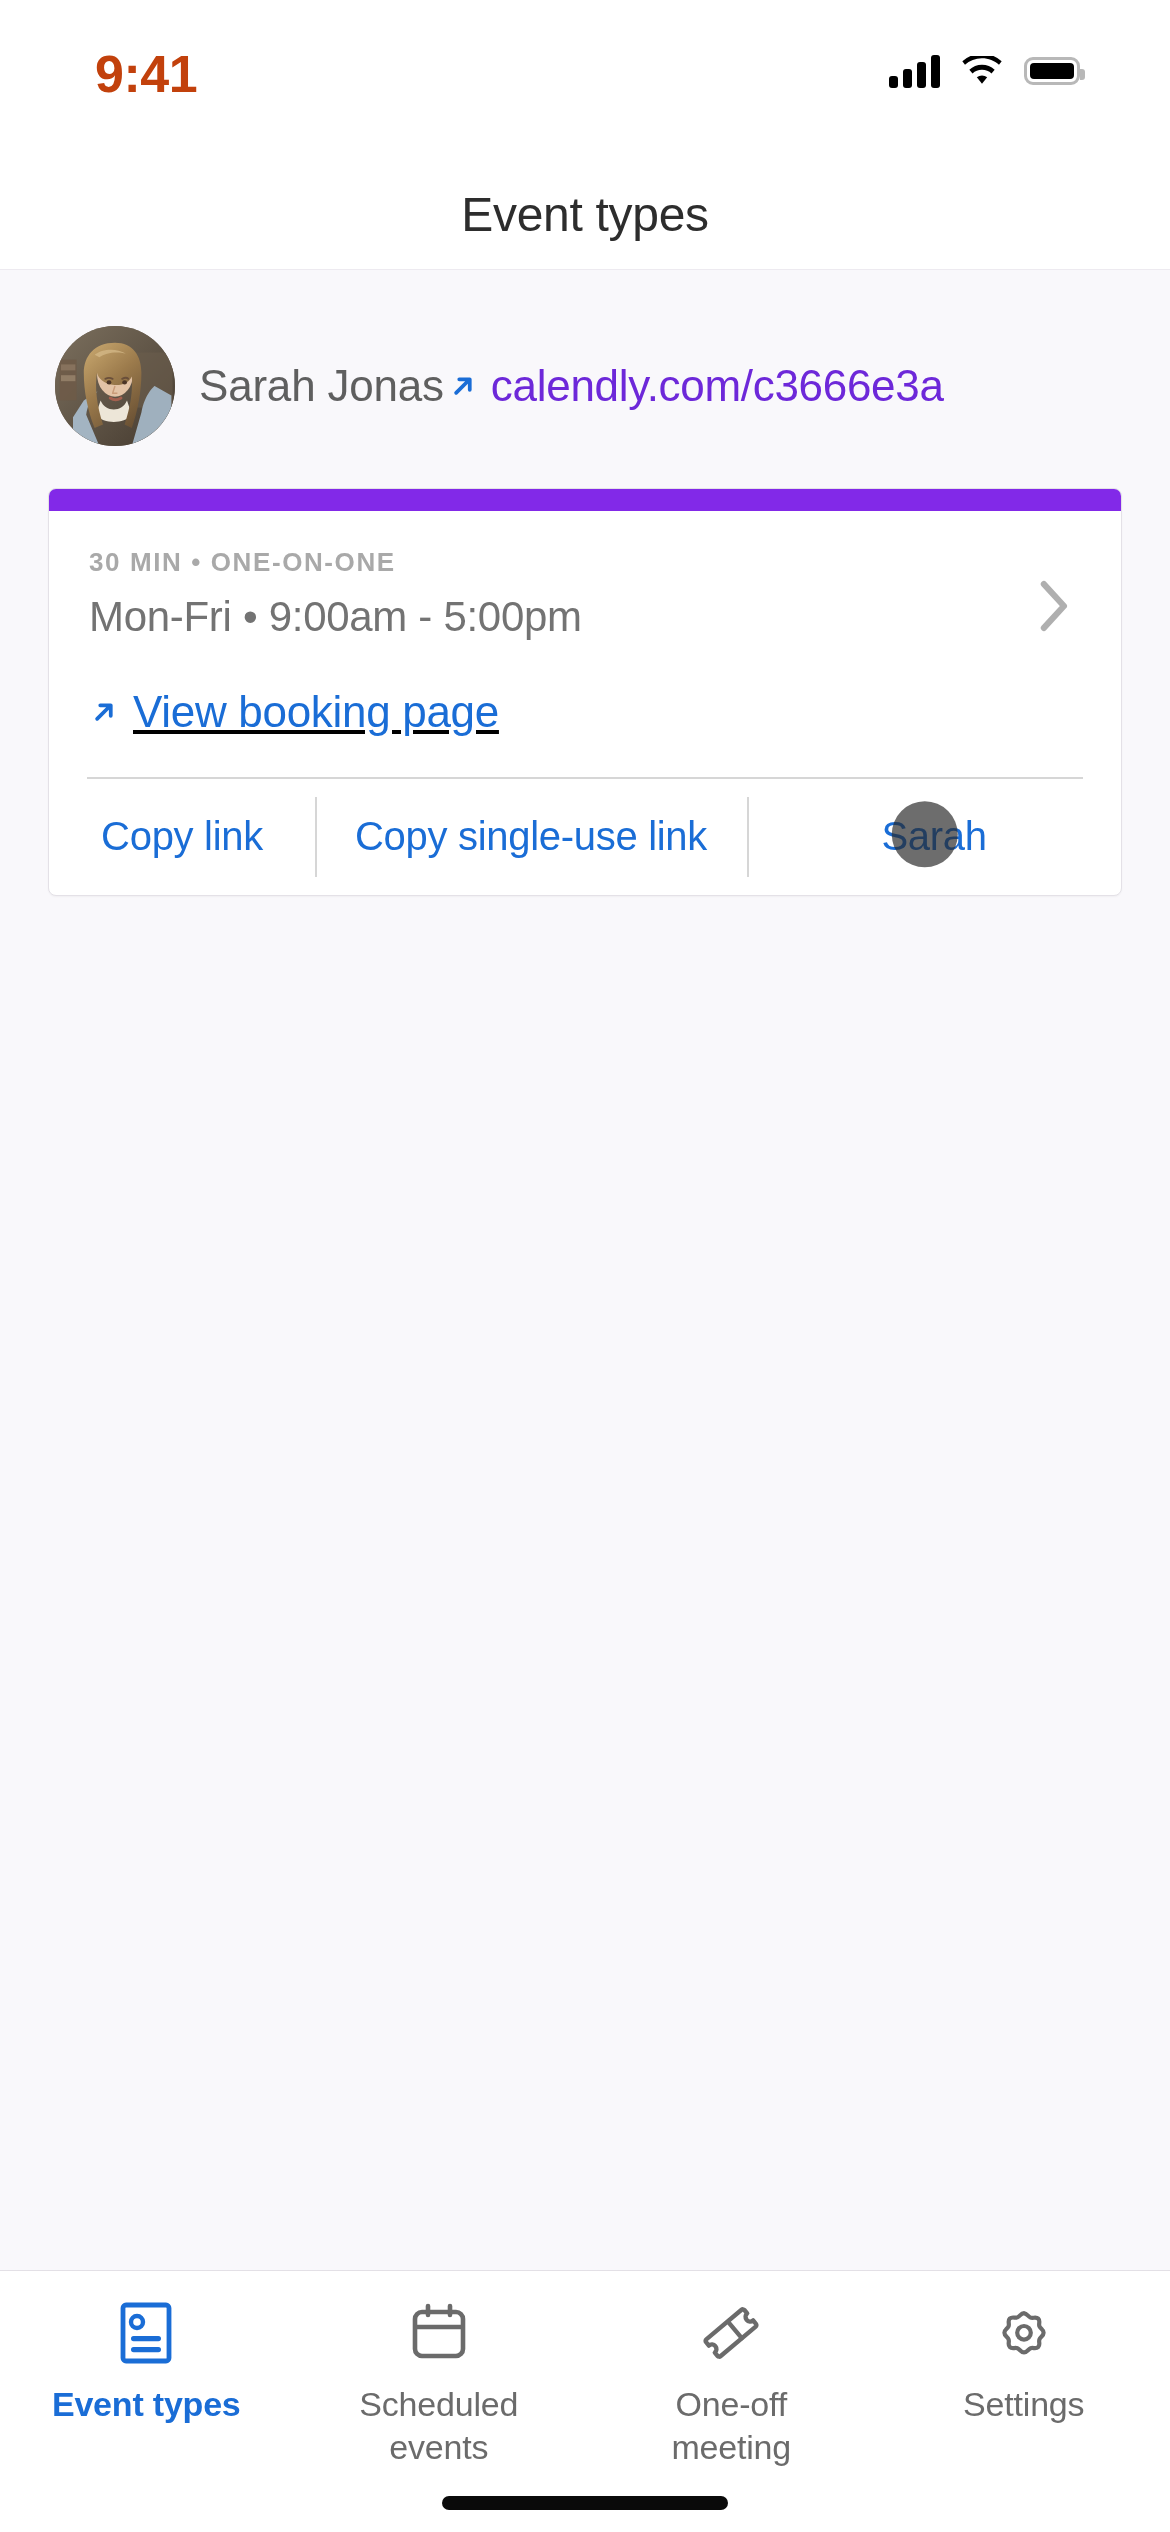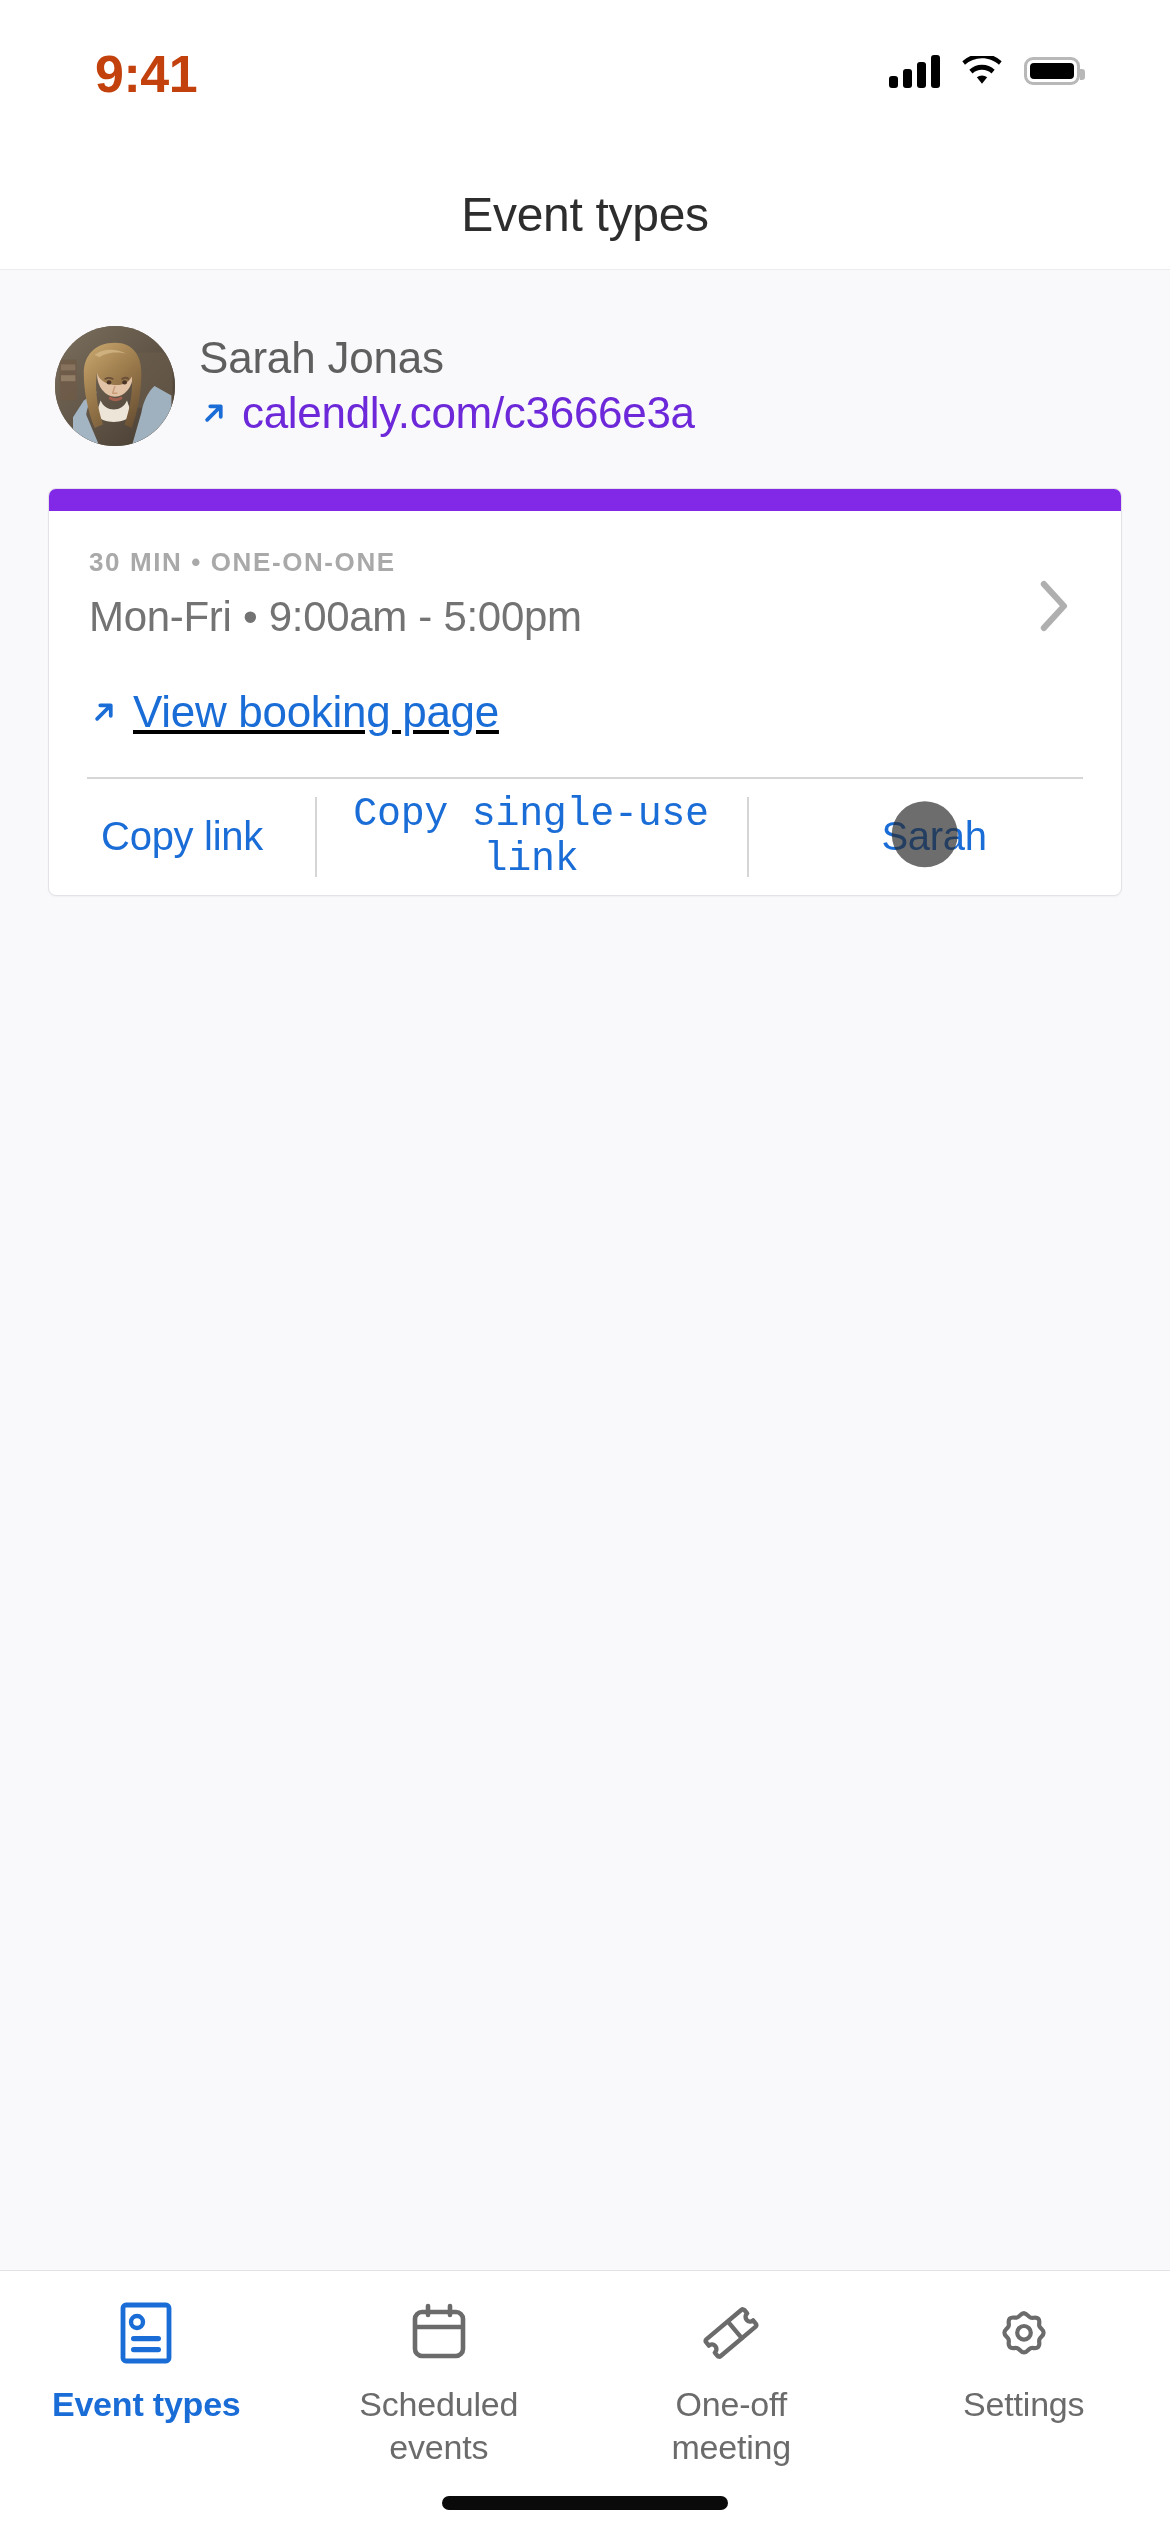--- a/index.html
+++ b/index.html
@@ -55,21 +55,21 @@
   }
 
   
   .profile{ display:flex; align-items:center; padding:55px 0 0 55px; gap:24px; }
   .avatar{
     width:120px; height:120px; border-radius:50%;
     overflow:hidden; flex:none; position:relative;
     background:#6E6354;
   }
   .avatar svg{ display:block; width:100%; height:100%; }
-  .profile-text{ display:flex; flex-direction:column; gap:4px; }
+  .profile-text{ display:flex; flex-direction:row; gap:4px; }
   .profile-name{ font-size:44px; color:#5F5F5F; font-weight:400; letter-spacing:-0.2px; line-height:1.15; }
   .profile-link-row{ display:flex; align-items:center; gap:13px; }
   .ext-arrow{ width:30px; height:30px; flex:none; }
   .profile-link{ font-size:44px; color:#6d28d9; letter-spacing:-0.3px; line-height:1.15; }
 
   
   .card{
     margin:42px 48px 0 48px;
     background:#FFFFFF;
     border:1px solid #E4E1E7;
@@ -99,21 +99,21 @@
   .act{
     flex:1; display:flex; align-items:center; justify-content:center;
     font-size:40px; color:#1A6DD6; letter-spacing:-0.3px; position:relative;
     text-align:center; padding:0 6px;
   }
   .act + .act::before{
     content:""; position:absolute; left:0; top:18px; bottom:18px;
     width:2px; background:#D6D6D6;
   }
   .act-copy{ flex:0 0 266px; }
-  .act-single{ flex:0 0 432px;font-family:Liberation Mono, monospace; }
+  .act-single{ flex:0 0 432px; }
   .act-share{ flex:1; }
   .touch-dot{
     position:absolute; width:66px; height:66px; border-radius:50%;
     background:rgba(40,40,40,0.68); left:50%; top:50%;
     transform:translate(-64%,-54%); pointer-events:none;
   }
 
   
   .tabbar{
     position:absolute; left:0; right:0; bottom:0; height:262px;

